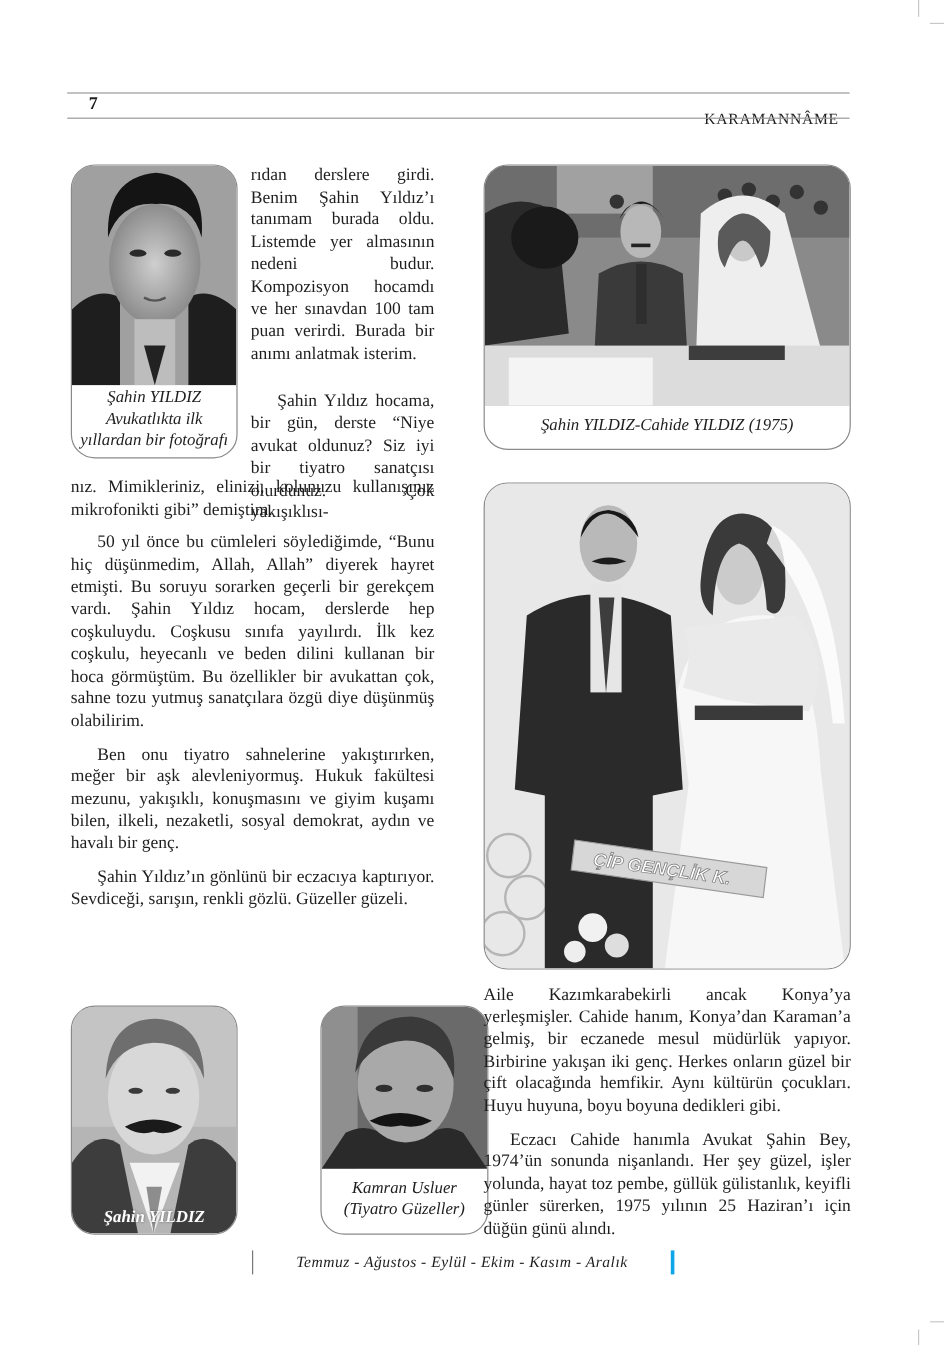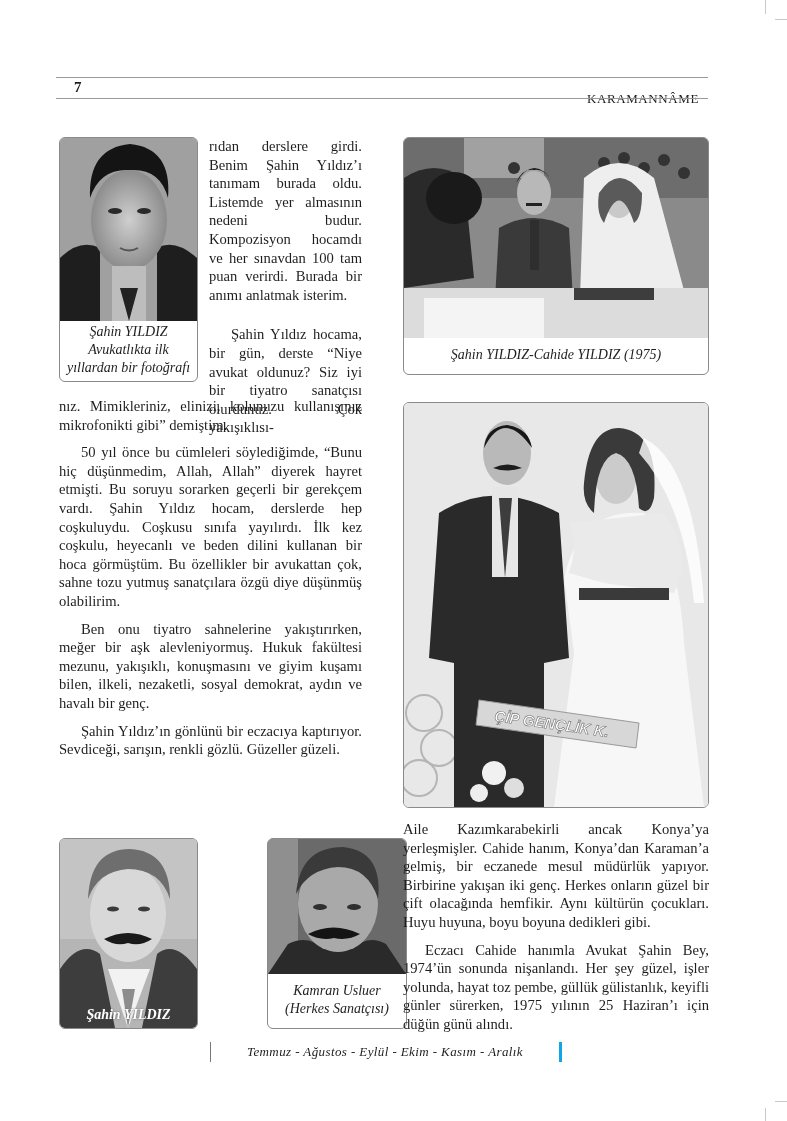--- a/index.html
+++ b/index.html
@@ -7,21 +7,21 @@
     width: 787px; height: 1121px; position: relative; overflow: hidden;
     font-family: "Liberation Serif", "DejaVu Serif", serif;
     color: #1e1e1e;
   }
   .crop { position: absolute; background: #c8c8c8; }
   .header-rule { position: absolute; left: 56px; width: 652px; height: 1px; background: #9a9a9a; }
   .page-number { position: absolute; left: 74px; top: 79px; font-size: 15px; font-weight: bold; }
   .mag-title { position: absolute; right: 88px; top: 91px; font-size: 13px; font-weight: normal; letter-spacing: 0.6px; }
 
   .photo {
-    position: absolute; border: 1px solid #8a8a8a; border-radius: 6px; overflow: hidden;
+    position: absolute; border: 1px solid #8a8a8a; border-radius: 20px; overflow: hidden;
     background: #fff;
   }
   .photo .img { position: absolute; left: 0; top: 0; right: 0; }
   .caption { position: absolute; left: 0; right: 0; text-align: center; font-style: italic; font-size: 14px; line-height: 18px; color: #1e1e1e; }
 
   .text { position: absolute; font-size: 14.6px; line-height: 18.6px; text-align: justify; }
   .text p { margin: 0; text-indent: 22px; }
   .text p.noindent { text-indent: 0; }
   .text p + p { margin-top: 9px; }
 
@@ -160,21 +160,21 @@
     <rect x="0" y="0" width="30" height="135" fill="#8f8f8f"></rect>
     <path d="M0 135 L20 105 Q40 95 55 110 L85 110 Q100 95 118 105 L138 135 Z" fill="#2a2a2a"></path>
     <ellipse cx="70" cy="65" rx="40" ry="48" fill="#a9a9a9"></ellipse>
     <path d="M28 55 Q32 8 75 8 Q115 12 110 60 Q100 28 70 28 Q40 30 28 55 Z" fill="#3a3a3a"></path>
     <path d="M40 95 Q65 82 92 95 Q80 102 66 99 Q52 102 40 95 Z" fill="#141414"></path>
     <ellipse cx="52" cy="68" rx="7" ry="3" fill="#2f2f2f"></ellipse>
     <ellipse cx="86" cy="68" rx="7" ry="3" fill="#2f2f2f"></ellipse>
   </svg>
   <div class="caption" style="top:143px;">
     <div>Kamran Usluer</div>
-    <div>(Herkes Sanatçısı)</div>
+    <div>(Tiyatro Güzeller)</div>
   </div>
 </div>
 
 <div class="text" style="left:403px;top:820px;width:306px;">
   <p class="noindent">Aile Kazımkarabekirli ancak Konya’ya yerleşmişler. Cahide hanım, Konya’dan Karaman’a gelmiş, bir eczanede mesul müdürlük yapıyor. Birbirine yakışan iki genç. Herkes onların güzel bir çift olacağında hemfikir. Aynı kültürün çocukları. Huyu huyuna, boyu boyuna dedikleri gibi.</p>
   <p>Eczacı Cahide hanımla Avukat Şahin Bey, 1974’ün sonunda nişanlandı. Her şey güzel, işler yolunda, hayat toz pembe, güllük gülistanlık, keyifli günler sürerken, 1975 yılının 25 Haziran’ı için düğün günü alındı.</p>
 </div>
 
 <div class="footer">Temmuz - Ağustos - Eylül - Ekim - Kasım - Aralık</div>
 

